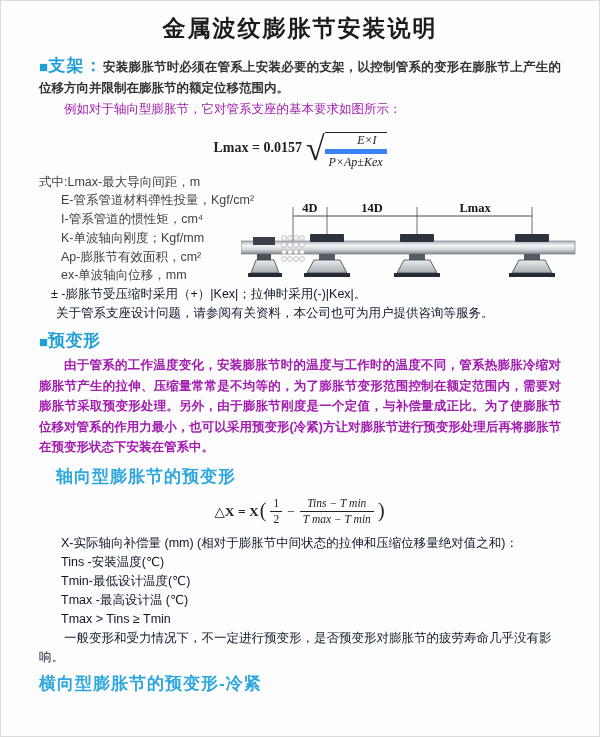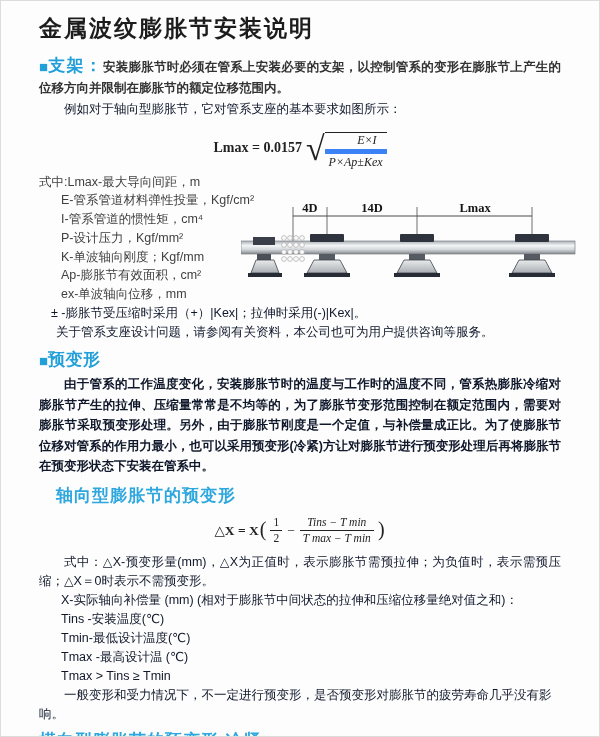--- a/index.html
+++ b/index.html
@@ -6,29 +6,29 @@
   html,body { background:#e9e9e9; }
   body { font-family:"Liberation Sans","DejaVu Sans",sans-serif; }
   .page {
     position:relative; width:600px; height:737px; margin:0 auto;
     background:#fdfdfd; border:1px solid #dcdcdc;
     color:#3a3a3a; overflow:hidden;
     padding:12px 38px 0 38px;
   }
   
   .doc-title {
-    font-size:23px; font-weight:bold; color:#1c1c1c;
+    text-align:center; font-size:23px; font-weight:bold; color:#1c1c1c;
     letter-spacing:2px; margin-bottom:12px;
   }
   
   .sec-inline { line-height:21px; font-size:12.5px; text-align:justify; }
   .marker { color:#219fd9; font-size:15px; vertical-align:-1px; }
   .sec-label { color:#219fd9; font-size:17px; font-weight:bold; letter-spacing:1px;font-family:Liberation Mono, monospace; }
   .bold-body { font-weight:bold; color:#333; }
-  .para { font-size:12.5px; line-height:20.5px; color:#0f172a; }
+  .para { font-size:12.5px; line-height:20.5px; color:#a21caf; }
   .indent2 { text-indent:2em; }
   .just { text-align:justify; }
   .bold { font-weight:bold; }
   
   .formula { text-align:center; font-family:"Liberation Serif","DejaVu Serif",serif; color:#222; }
   .formula1 { margin:8px 0 4px 0; height:40px; display:flex; align-items:center; justify-content:center; }
   .f-lhs { font-weight:bold; font-size:14px; margin-right:4px; }
   .sqrt-glyph { font-size:34px; font-weight:400; line-height:0.85; transform:translateY(2px); }
   .rad-frac { display:inline-flex; flex-direction:column; text-align:center;
               border-top:1.4px solid #222; font-style:italic; font-size:12px; line-height:1.25;
@@ -79,21 +79,20 @@
       <span class="num">E×I</span>
       <span class="den">P×Ap±Kex</span>
     </span>
   </div>
 
   <div class="def-wrap">
     <ul class="def-list">
       <li>式中:Lmax-最大导向间距，m</li>
       <li class="sub">E-管系管道材料弹性投量，Kgf/cm²</li>
       <li class="sub">I-管系管道的惯性矩，cm⁴</li>
-      <li class="sub">P-设计压力，Kgf/mm²</li>
       <li class="sub">K-单波轴向刚度；Kgf/mm</li>
       <li class="sub">Ap-膨胀节有效面积，cm²</li>
       <li class="sub">ex-单波轴向位移，mm</li>
     </ul>
 
     <svg class="diagram" width="352" height="92" viewBox="0 0 352 92">
       <defs>
         <linearGradient id="pipeGrad" x1="0" y1="0" x2="0" y2="1">
           <stop offset="0" stop-color="#aab0b6"></stop>
           <stop offset="0.35" stop-color="#f3f5f6"></stop>
@@ -181,21 +180,20 @@
     </span>
     <span class="minus">−</span>
     <span class="frac ital">
       <span class="n">Tins − T min</span>
       <span class="d">T max − T min</span>
     </span>
     <span class="paren">)</span>
   </div>
 
   <div class="notes-block">
-    <p class="note-line indent2 just">式中：△X-预变形量(mm)，△X为正值时，表示膨胀节需预拉伸；为负值时，表示需预压缩；△X＝0时表示不需预变形。</p>
     <p class="note-line pl22">X-实际轴向补偿量 (mm) (相对于膨胀节中间状态的拉伸和压缩位移量绝对值之和)：</p>
     <p class="note-line pl22">Tins -安装温度(℃)</p>
     <p class="note-line pl22">Tmin-最低设计温度(℃)</p>
     <p class="note-line pl22">Tmax -最高设计温 (℃)</p>
     <p class="note-line pl22">Tmax &gt; Tins ≥ Tmin</p>
     <p class="note-line indent2">一般变形和受力情况下，不一定进行预变形，是否预变形对膨胀节的疲劳寿命几乎没有影响。</p>
   </div>
 
   <h3 class="blue-sub sub-lateral">横向型膨胀节的预变形-冷紧</h3>
 

